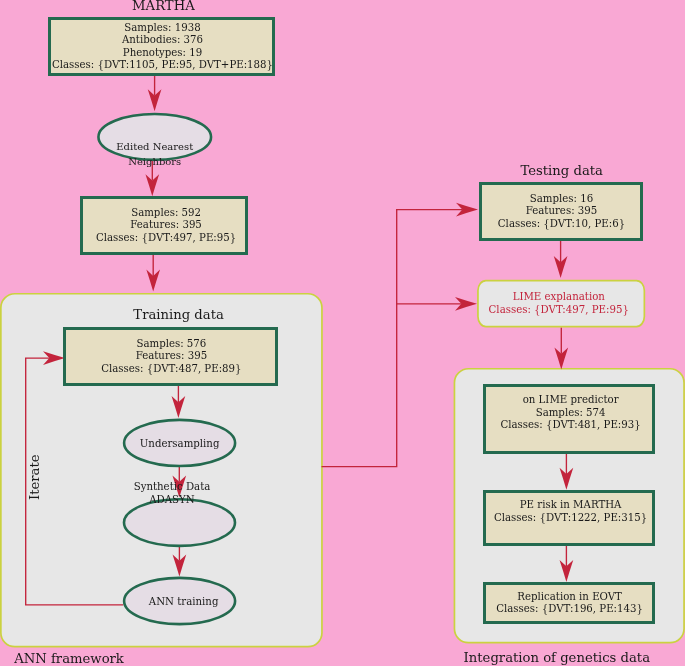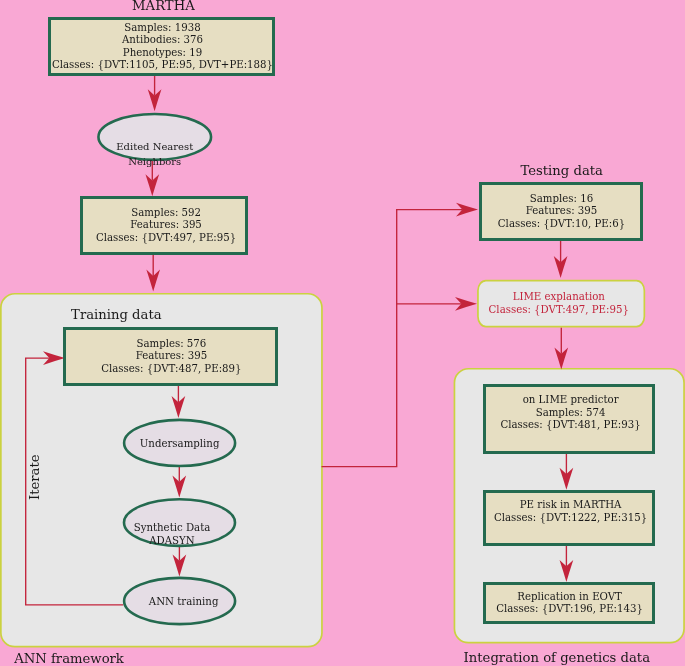--- a/index.html
+++ b/index.html
@@ -79,32 +79,32 @@
     <span style="height:14.70px;line-height:14.70px">Edited Nearest</span>
     <span style="height:14.70px;line-height:14.70px">Neighbors</span>
   </div>
 
   <div class="nodeText" style="left:82.10px;top:206.75px;width:168.00px">
     <span>Samples: 592</span>
     <span>Features: 395</span>
     <span>Classes: {DVT:497, PE:95}</span>
   </div>
 
-  <div class="title" style="left:71.10px;top:307.00px;width:215.00px;">Training data</div>
+  <div class="title" style="left:71.10px;top:307.00px;width:215.00px;text-align:center;">Training data</div>
   <div class="nodeText" style="left:63.90px;top:337.75px;width:215.00px">
     <span>Samples: 576</span>
     <span>Features: 395</span>
     <span>Classes: {DVT:487, PE:89}</span>
   </div>
 
   <div class="nodeText" style="left:124.10px;top:438.40px;width:111.00px">
     <span>Undersampling</span>
   </div>
 
-  <div class="nodeText" style="left:124.00px;top:522px;width:96px">
+  <div class="nodeText" style="left:124.00px;top:481px;width:96px">
     <span>Synthetic Data</span>
     <span>ADASYN</span>
   </div>
 
   <div class="nodeText" style="left:124.10px;top:596.45px;width:119px">
     <span>ANN training</span>
   </div>
 
   <div class="vlabel" style="left:26.6px;top:500px;transform:rotate(-90deg);">Iterate</div>
   <div class="title" style="left:14.20px;top:651.30px;width:160.00px;text-align:left;">ANN framework</div>

